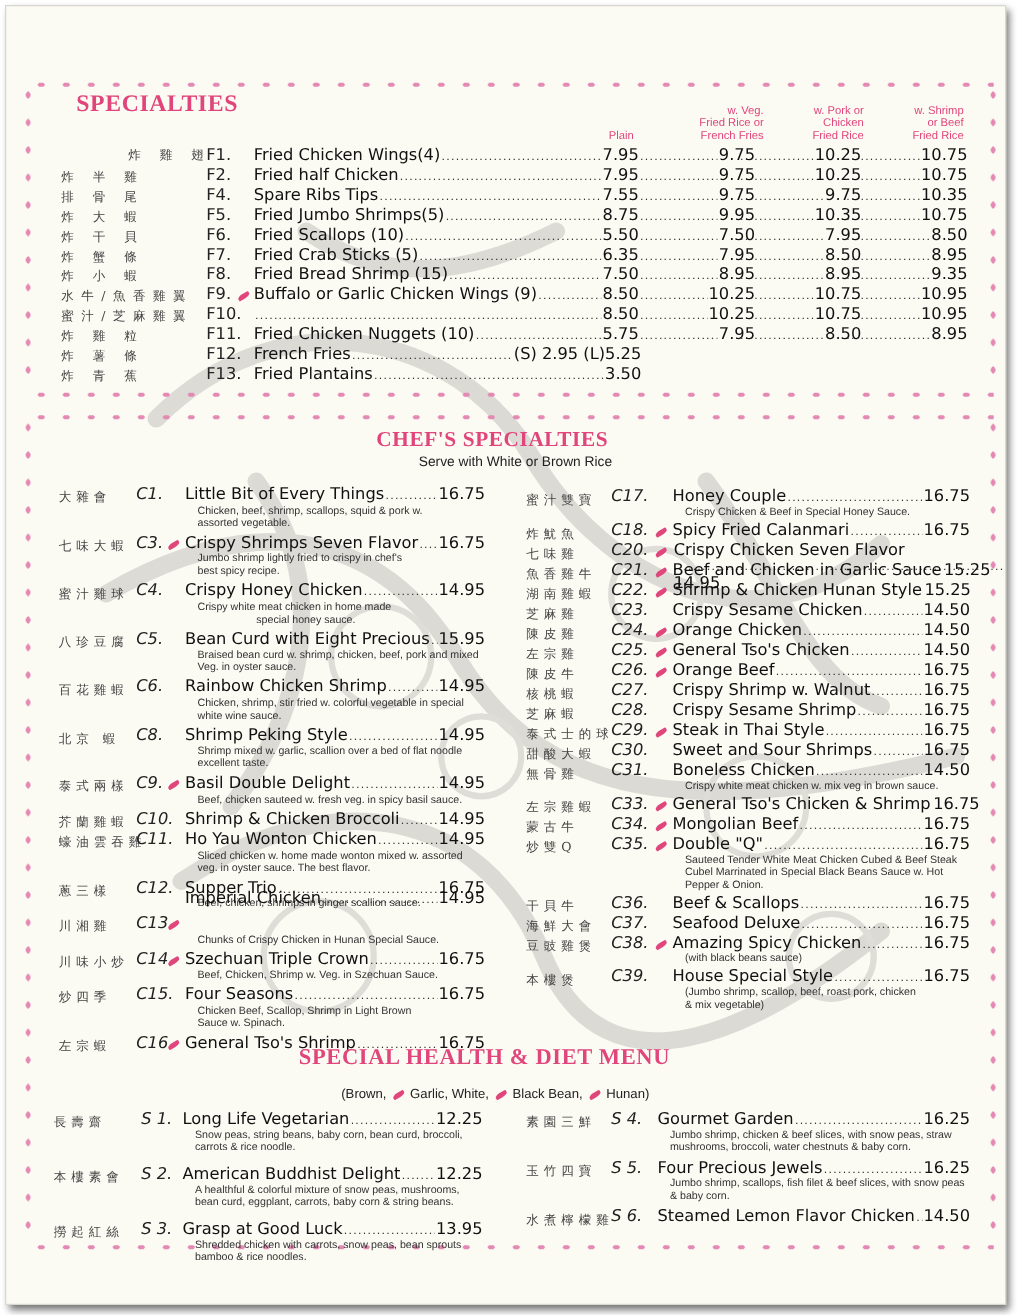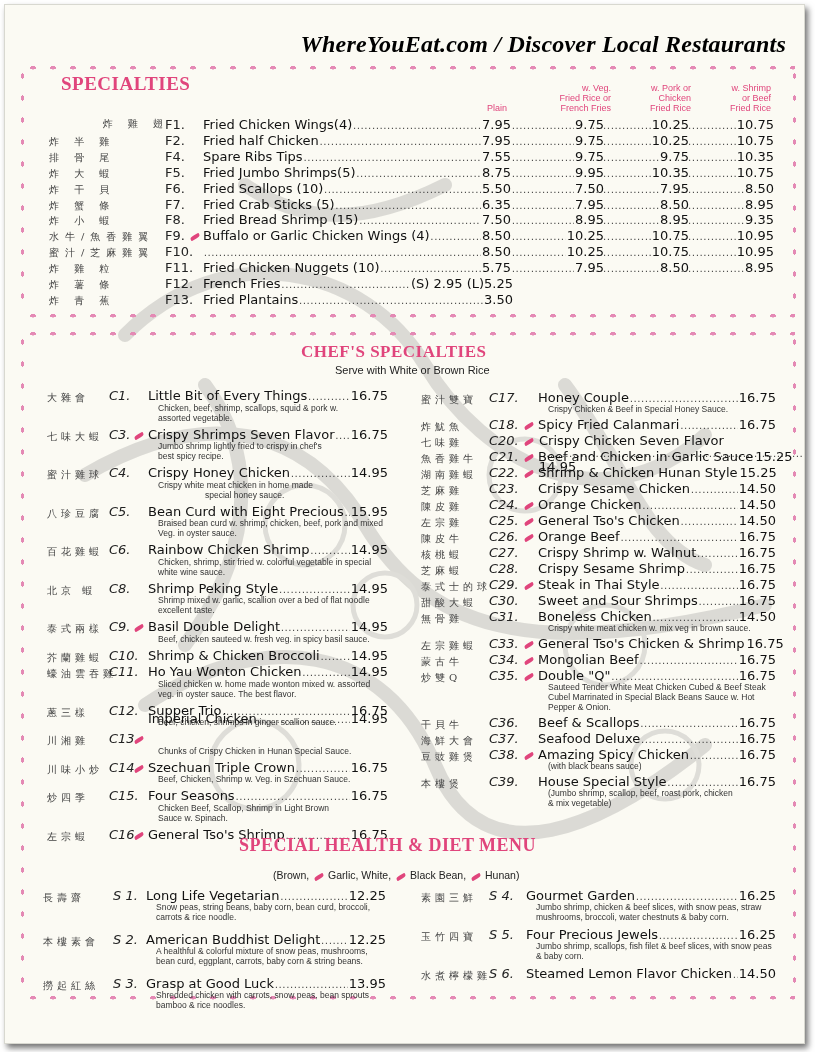--- a/index.html
+++ b/index.html
@@ -72,21 +72,20 @@
     <g fill="none" stroke="#7a7a7a" stroke-width="5">
       <circle cx="300" cy="520" r="40"></circle>
         <circle cx="380" cy="600" r="32"></circle>
       <circle cx="520" cy="470" r="36"></circle>
         <circle cx="600" cy="640" r="40"></circle>
       <circle cx="250" cy="760" r="44"></circle>
         <circle cx="660" cy="760" r="34"></circle>
     </g>
   </svg>
 
-  <div class="site-header">WhereYouEat.com / Discover Local Restaurants</div>
 
   <div class="orn-h" style="left:18px; top:58px; width:772px;"></div>
   <div class="orn-v" style="left:14px; top:60px; height:248px;"></div>
   <div class="orn-v" style="left:786px; top:60px; height:248px;"></div>
   <div class="orn-h" style="left:18px; top:306px; width:772px;"></div>
   <div class="orn-h" style="left:18px; top:324px; width:772px;"></div>
   <div class="orn-v" style="left:14px; top:326px; height:664px;"></div>
   <div class="orn-v" style="left:786px; top:326px; height:664px;"></div>
   <div class="orn-h" style="left:18px; top:988px; width:772px;"></div>
 
@@ -240,21 +239,21 @@
         <span class="price">8.95</span>
       </div>
       <div class="row" style="left:671px;top:207.4px;width:98px;">
         <span class="dots"></span>
         <span class="price">9.35</span>
       </div>
       <div class="cn" style="position:absolute;left:44px;top:225.3px;width:120px;">水牛/魚香雞翼</div>
       <div class="code" style="position:absolute;left:160px;top:223.3px;">F9.</div>
       <span class="pepper" style="position:absolute;left:183px;top:230.3px;"></span>
       <div class="row" style="left:198px;top:223.3px;width:308px;">
-        <span class="name">Buffalo or Garlic Chicken Wings (4)</span>
+        <span class="name">Buffalo or Garlic Chicken Wings (9)</span>
         <span class="dots"></span>
         <span class="price">8.50</span>
       </div>
       <div class="row" style="left:506px;top:223.3px;width:93px;">
         <span class="dots"></span>
         <span class="price">10.25</span>
       </div>
       <div class="row" style="left:586px;top:223.3px;width:98px;">
         <span class="dots"></span>
         <span class="price">10.75</span>

